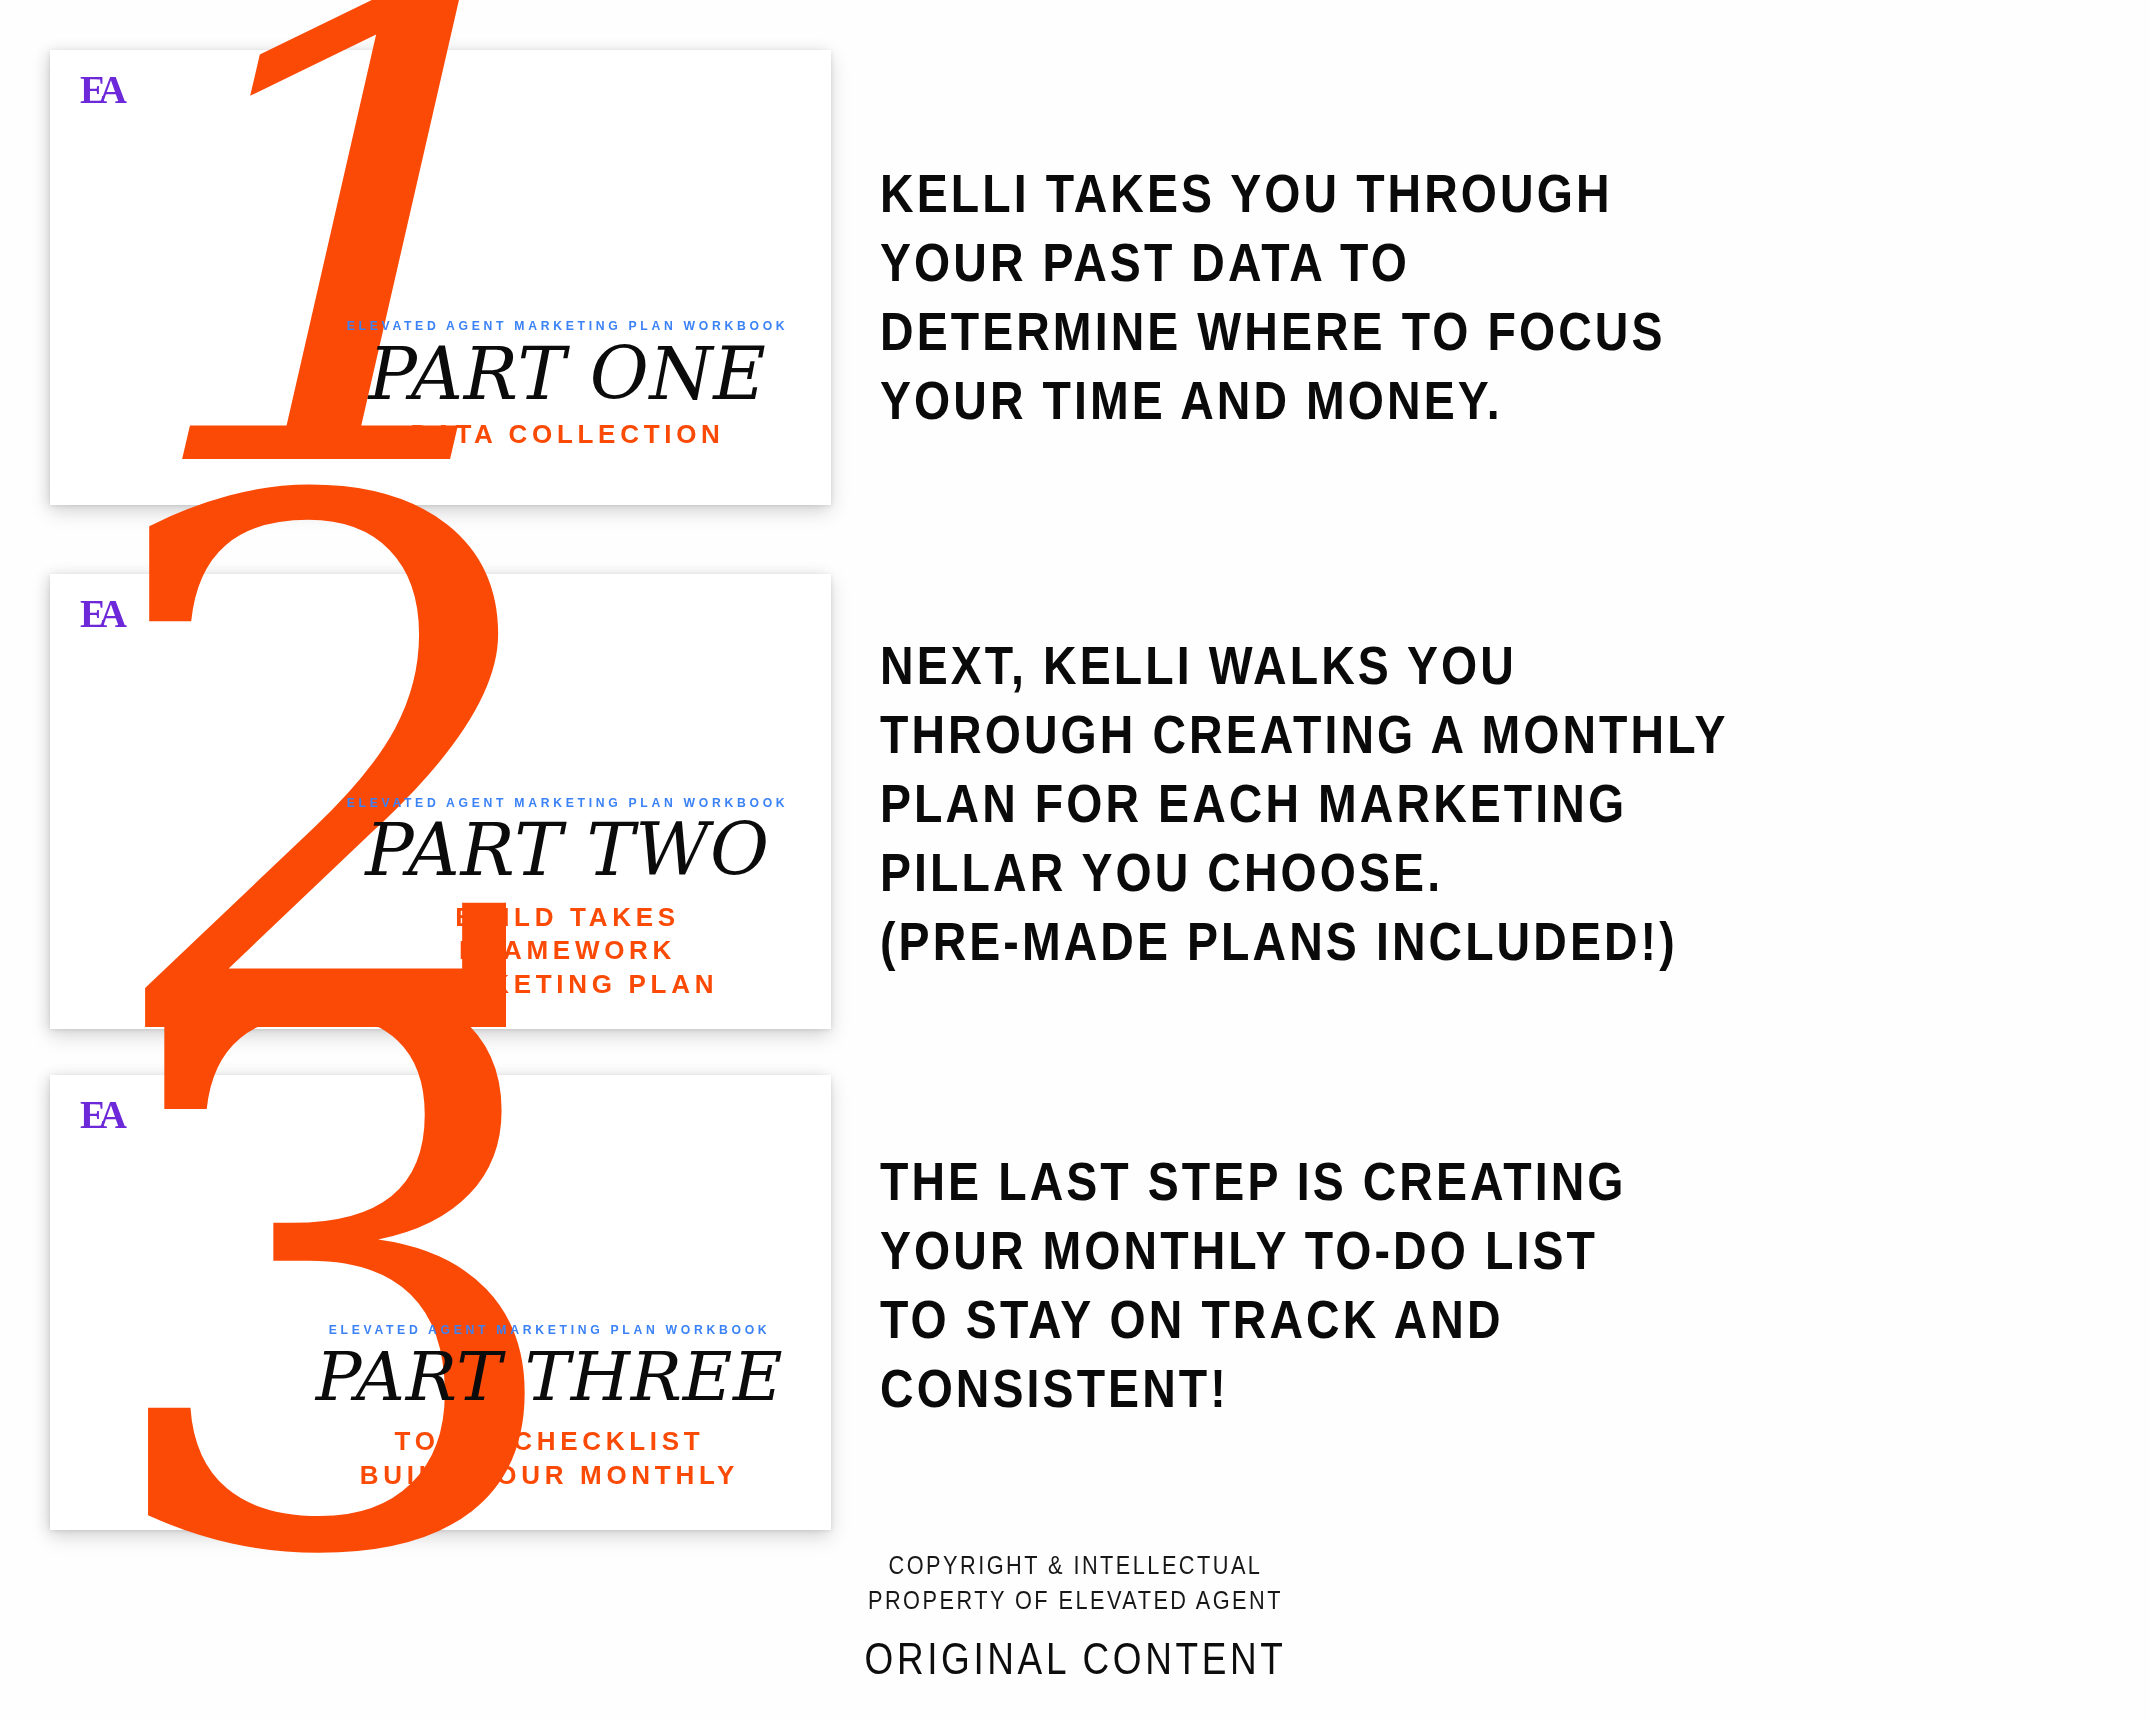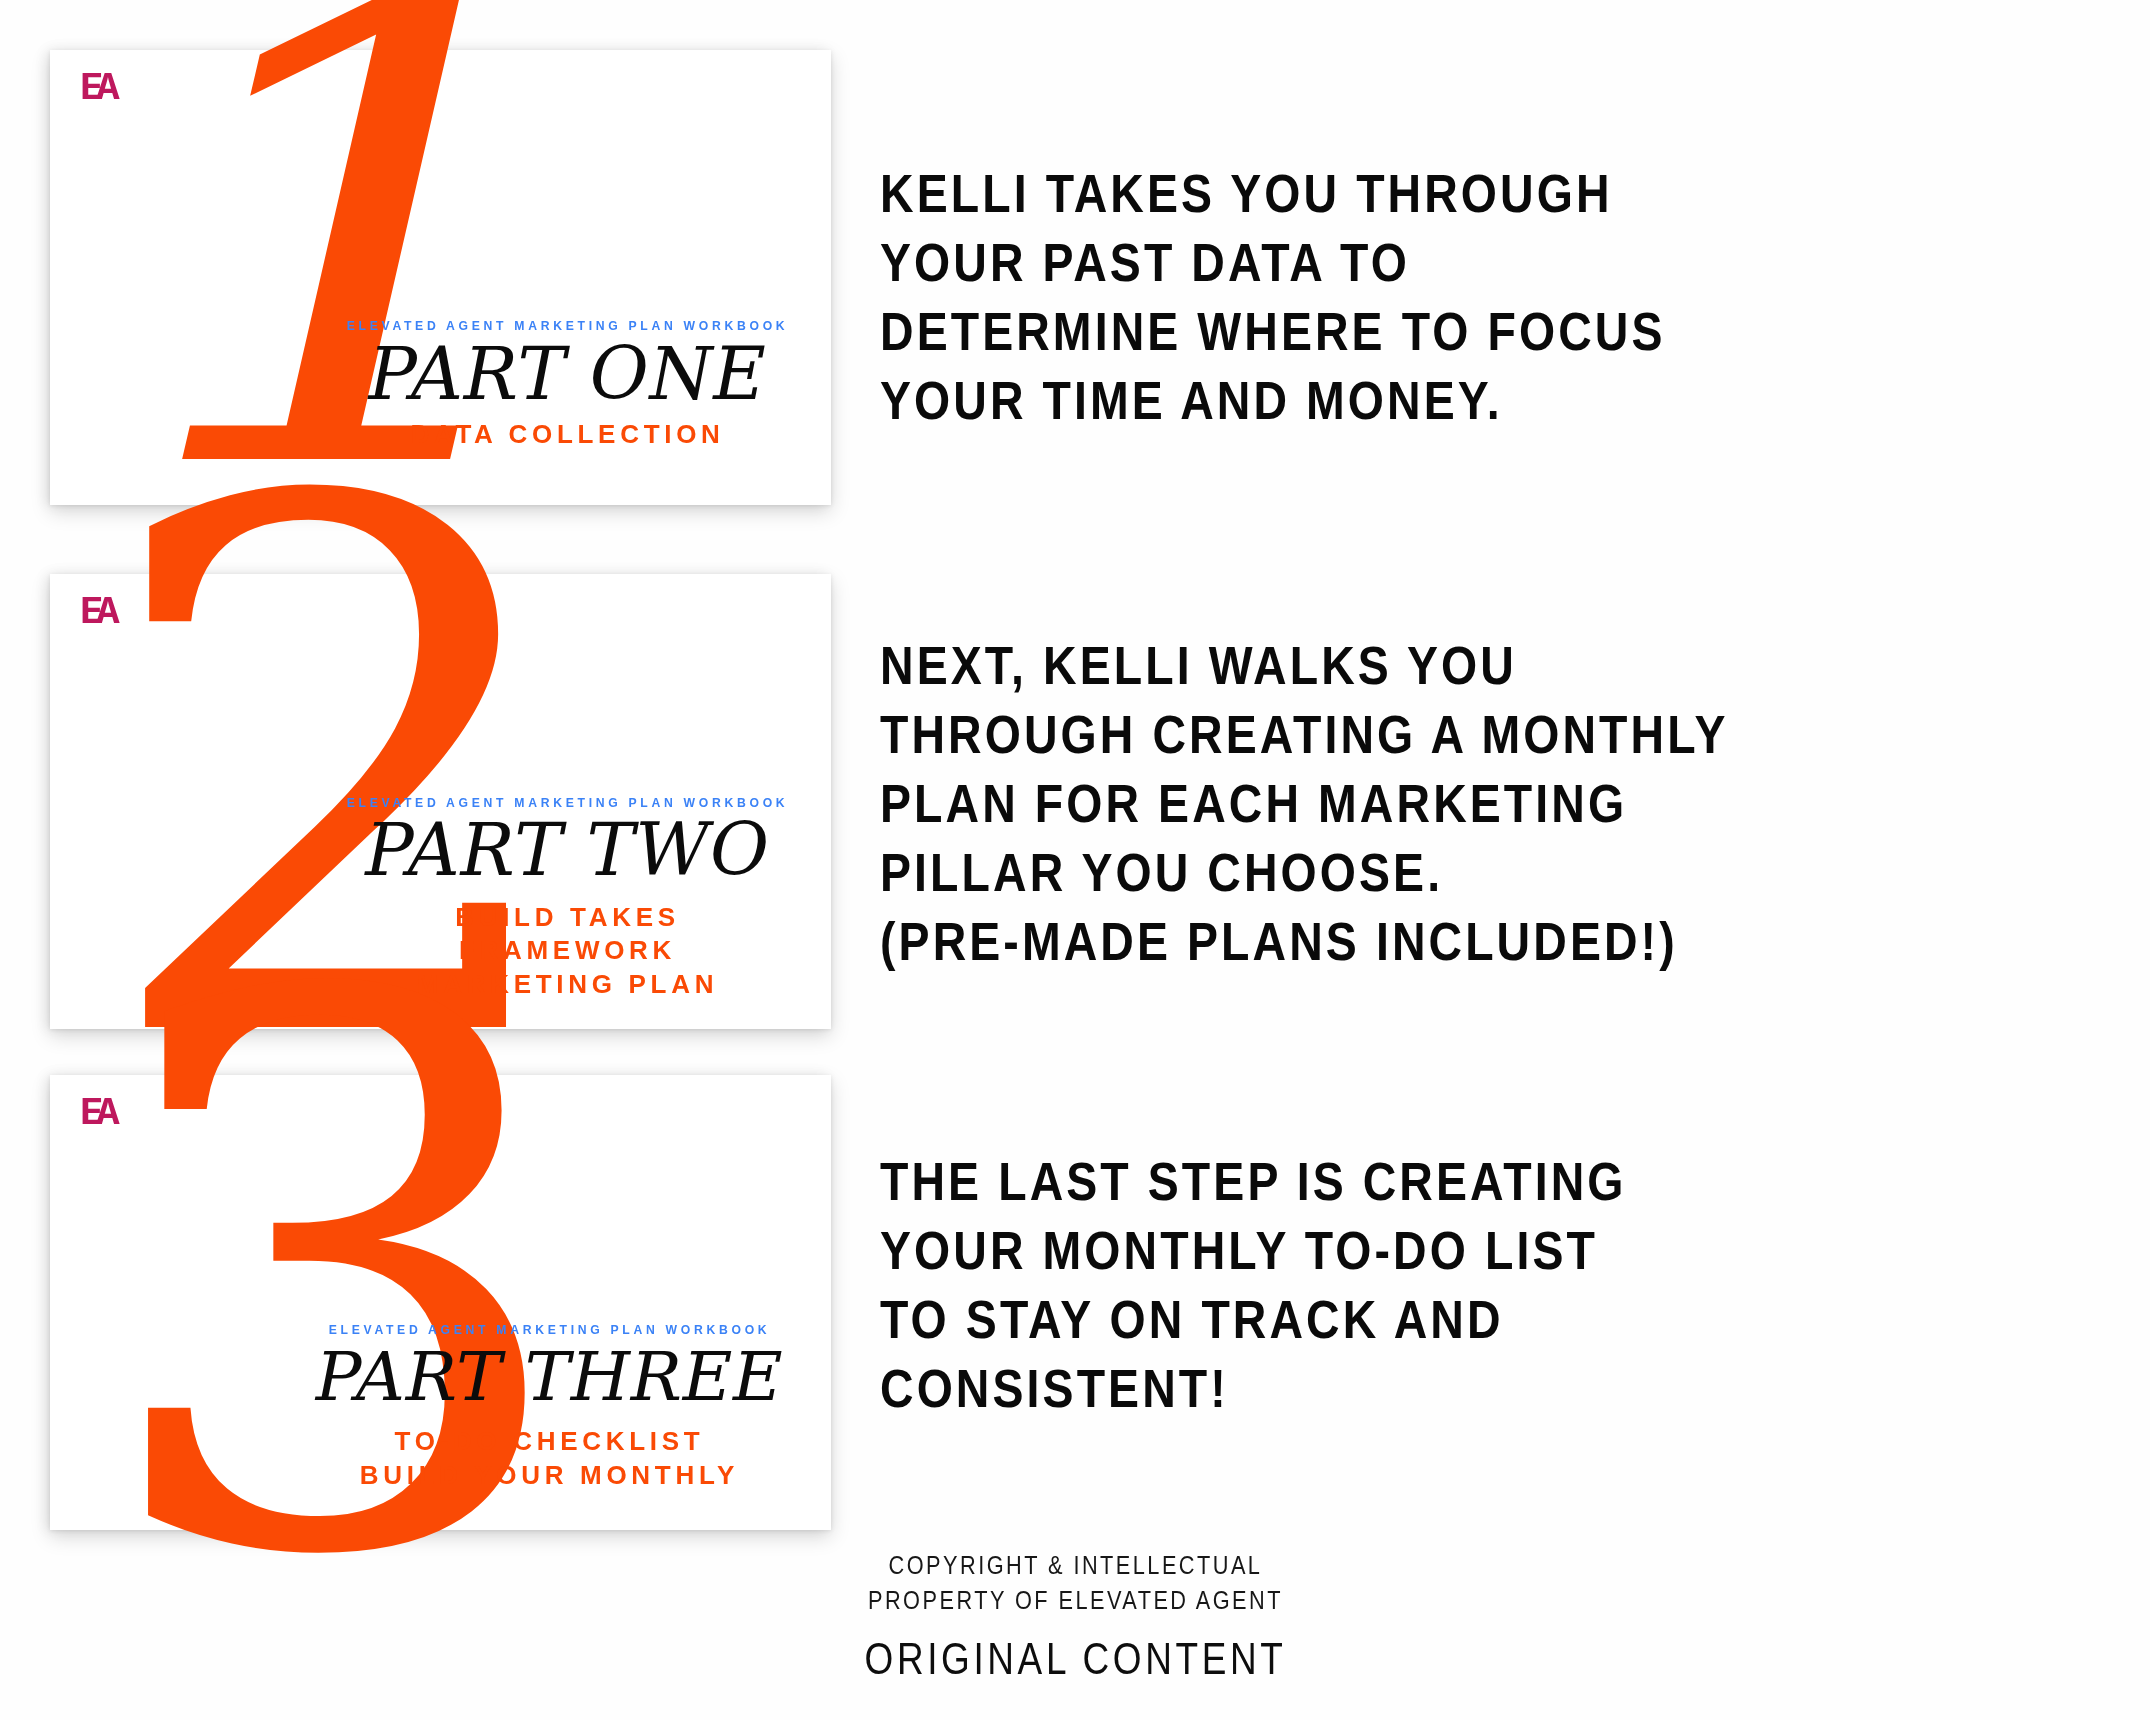--- a/index.html
+++ b/index.html
@@ -41,26 +41,26 @@
 
   #card-1 { top: 50px;   height: 455px; }
   #card-2 { top: 574px;  height: 455px; }
   #card-3 { top: 1075px; height: 455px; }
 
   
   .ea-logo {
     position: absolute;
     left: 30px;
     top: 20px;
-    font-family: Liberation Mono, monospace;
+    font-family: Liberation Serif, serif;
     font-weight: 700;
     font-size: 39px;
     line-height: 1;
     letter-spacing: -7.2px;
-    color: #be185d;
+    color: #6d28d9;
     z-index: 4;
   }
 
   
   .big-numeral {
     position: absolute;
     font-family: "DejaVu Serif", "Liberation Serif", serif;
     color: #FA4A05;
     line-height: 0.78;
     z-index: 2;

